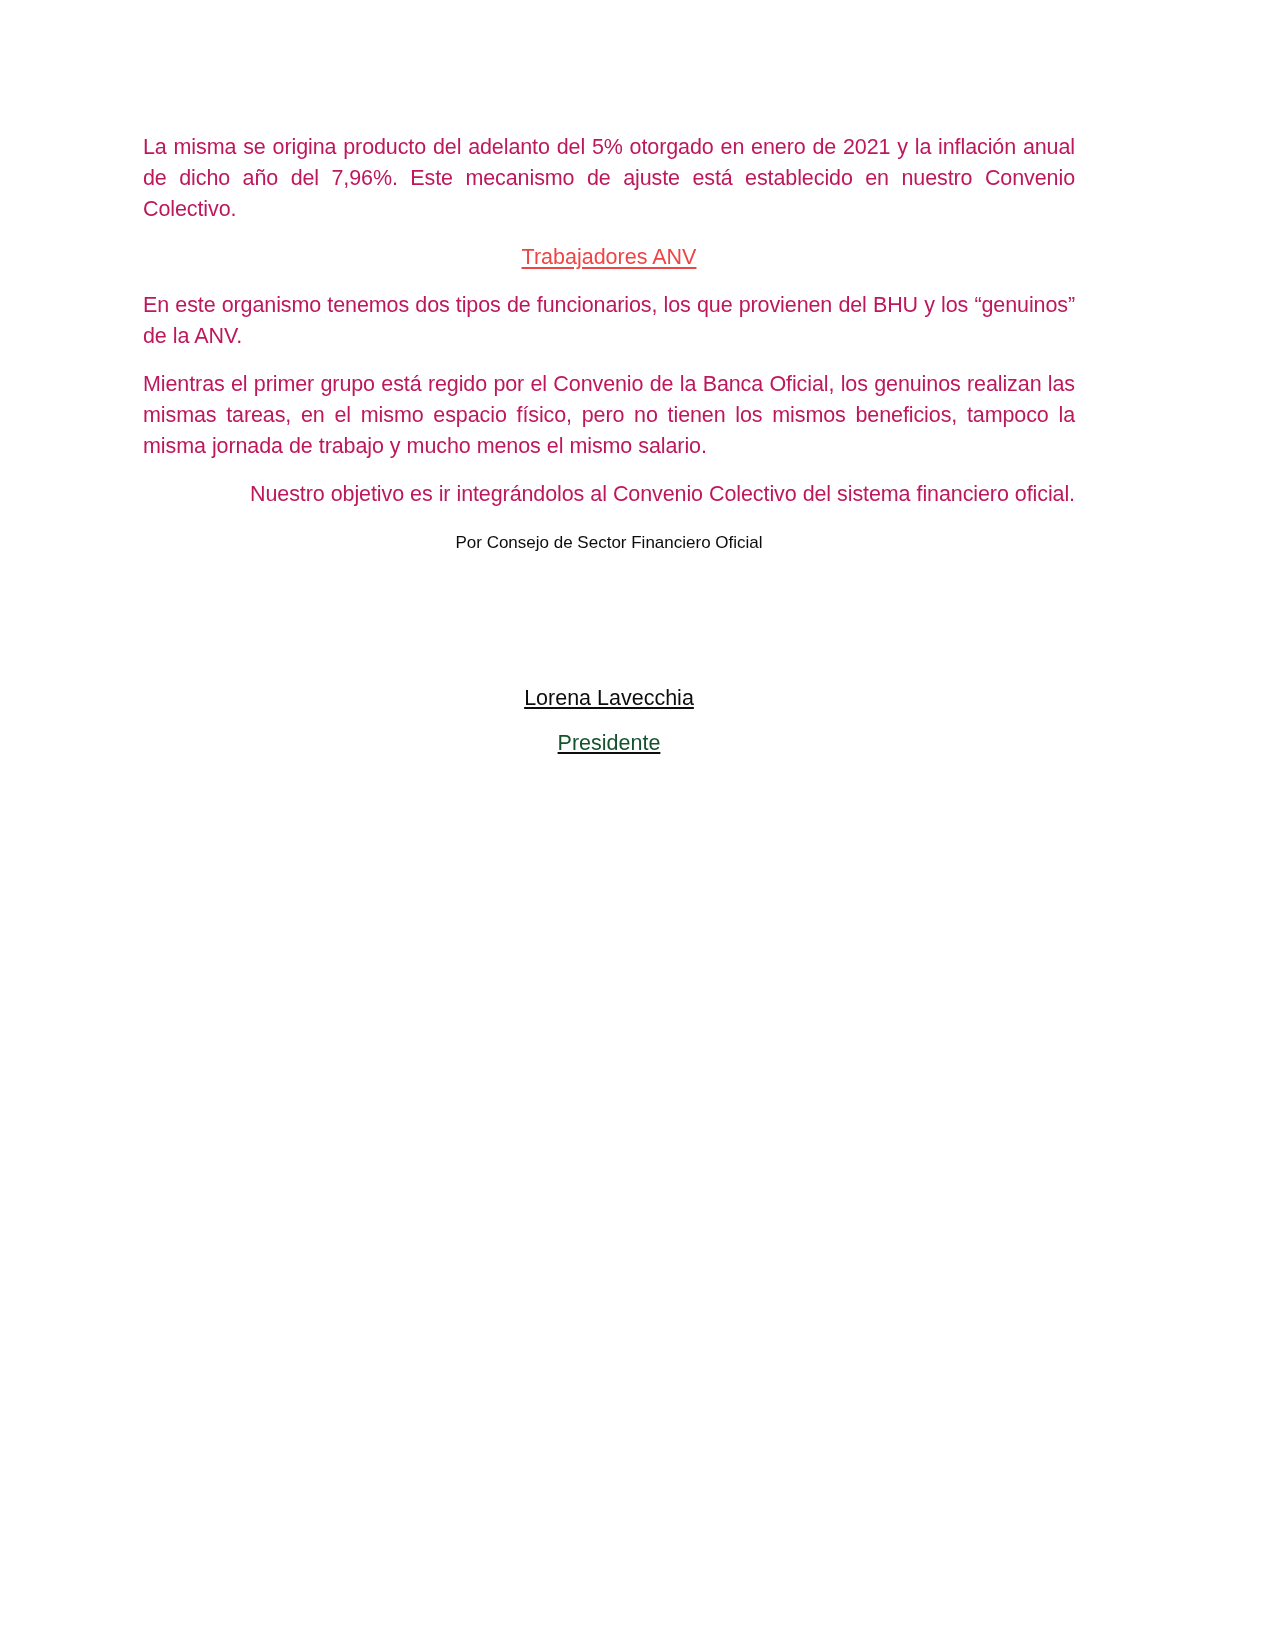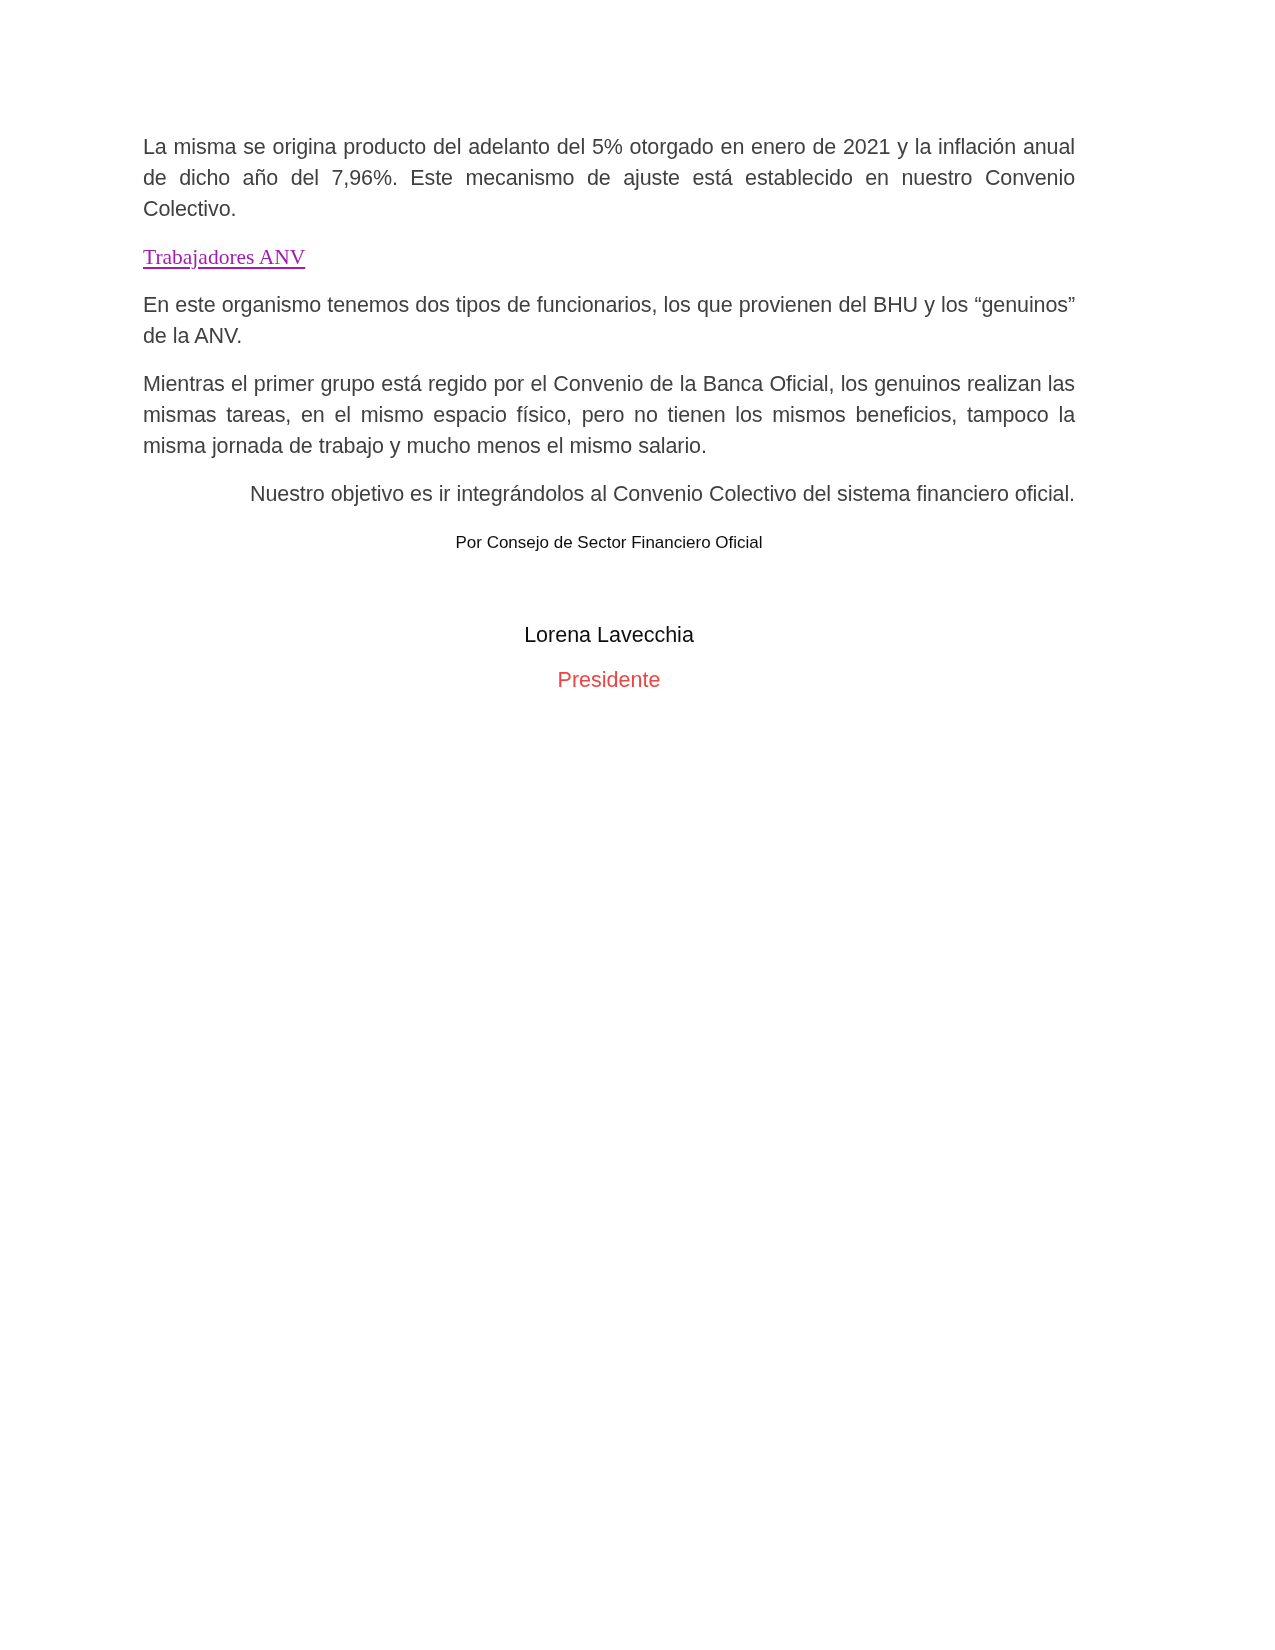--- a/index.html
+++ b/index.html
@@ -26,63 +26,63 @@
     width: 932px;
   }
   .para {
     font-size: 21.5px;
     line-height: 31px;
     margin: 0 0 17px 0;
     text-align: justify;
     text-justify: inter-word;
     letter-spacing: -0.1px;
     word-spacing: 0.2px;
-    color: #404040;
+    color: #be185d;
   }
   .para.last-left {
     text-align: right;
   }
   .heading-underline {
     font-size: 21.5px;
     line-height: 31px;
     margin: 0 0 17px 0;
-    text-align: left;
-    color: #a21caf;
-    font-family: Liberation Serif, serif;
+    text-align: center;
+    color: #ef4444;
   }
   .heading-underline .u {
     text-decoration: underline;
     text-underline-offset: 3px;
   }
   .centered {
     font-size: 17px;
     line-height: 31px;
     margin: 0;
     text-align: center;
     color: #0d0d0d;
   }
   .sig-block {
     position: absolute;
     left: 143px;
-    top: 620px;
+    top: 683px;
     width: 932px;
+    text-decoration: underline;
   }
   .sig-name {
     font-size: 21.5px;
     line-height: 31px;
     margin: 0 0 14px 0;
     text-align: center;
     color: #0d0d0d;
   }
   .sig-role {
     font-size: 21.5px;
     line-height: 31px;
     margin: 0;
     text-align: center;
-    color: #ef4444;
+    color: #14532d;
   }
 </style>
 </head>
 <body>
 
 <div class="page">
 
   <div class="content">
 
     <p class="para">La misma se origina producto del adelanto del 5% otorgado en enero de 2021 y la inflación anual de dicho año del 7,96%. Este mecanismo de ajuste está establecido en nuestro Convenio Colectivo.</p>

